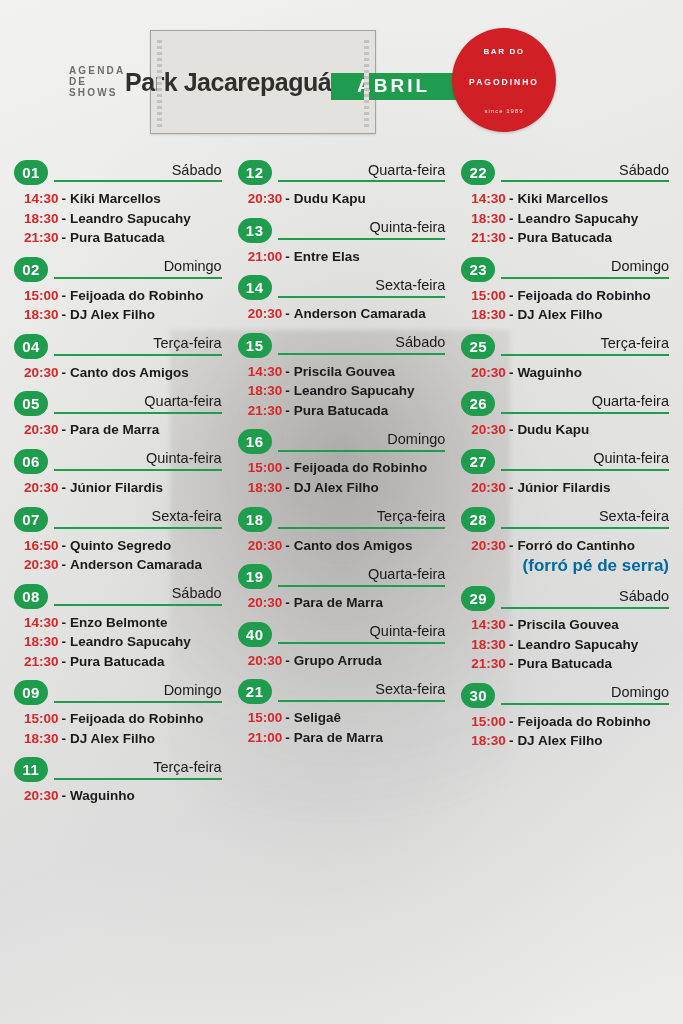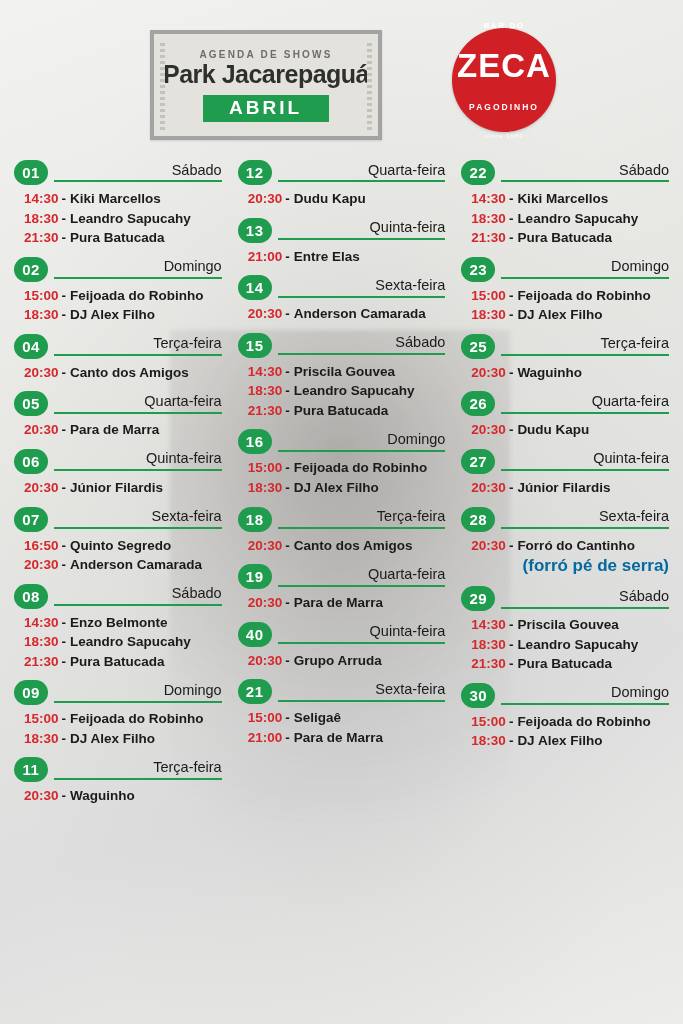--- a/index.html
+++ b/index.html
@@ -40,24 +40,24 @@
     position: relative;
     height: 150px;
   }
   .plaque {
     position: absolute;
     left: 150px;
     top: 30px;
     width: 224px;
     height: 102px;
     background: #e3e2dd;
-    border: 4px solid #a3a3a3;
+    border: 1px solid #a3a3a3;
     box-shadow: 0 1px 2px rgba(0,0,0,0.12);
     display: flex;
-    flex-direction: column;
+    flex-direction: row;
     align-items: center;
     justify-content: center;
   }
   .plaque::before, .plaque::after {
     content: "";
     position: absolute;
     top: 6px;
     bottom: 6px;
     width: 5px;
     background: repeating-linear-gradient(0deg, #c3c2bc 0 3px, #e3e2dd 3px 6px);
@@ -220,21 +220,20 @@
 <div class="bg-photo"></div>
 
 <div class="header">
   <div class="plaque">
     <div class="plaque-kicker">AGENDA DE SHOWS</div>
     <div class="plaque-title">Park Jacarepaguá</div>
     <div class="plaque-month">ABRIL</div>
   </div>
   <div class="logo">
     <div class="logo-top">BAR DO</div>
-    <div class="logo-main">ZECA</div>
     <div class="logo-sub">PAGODINHO</div>
     <div class="logo-since">since 1989</div>
   </div>
 </div>
 
 <div class="columns" id="columns">
     <div class="column">
       <div class="day-block">
         <div class="day-head">
           <div class="day-badge">01</div>

